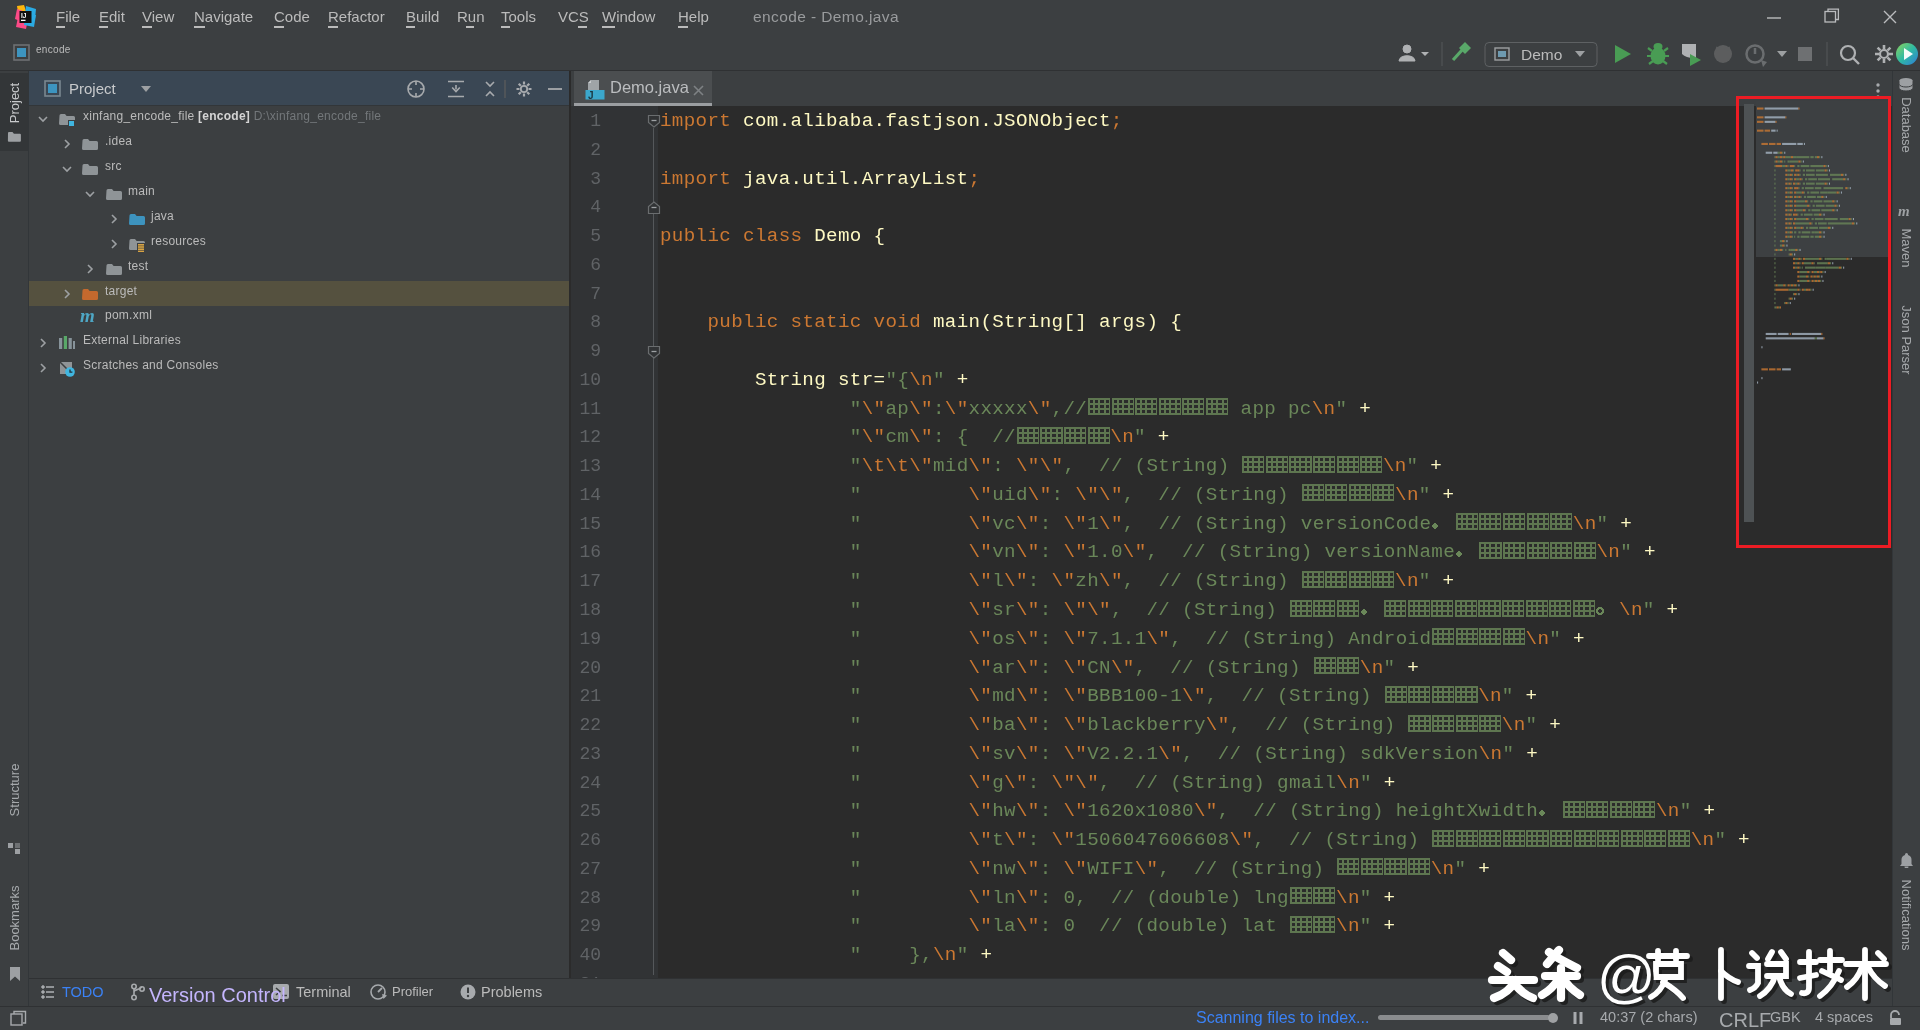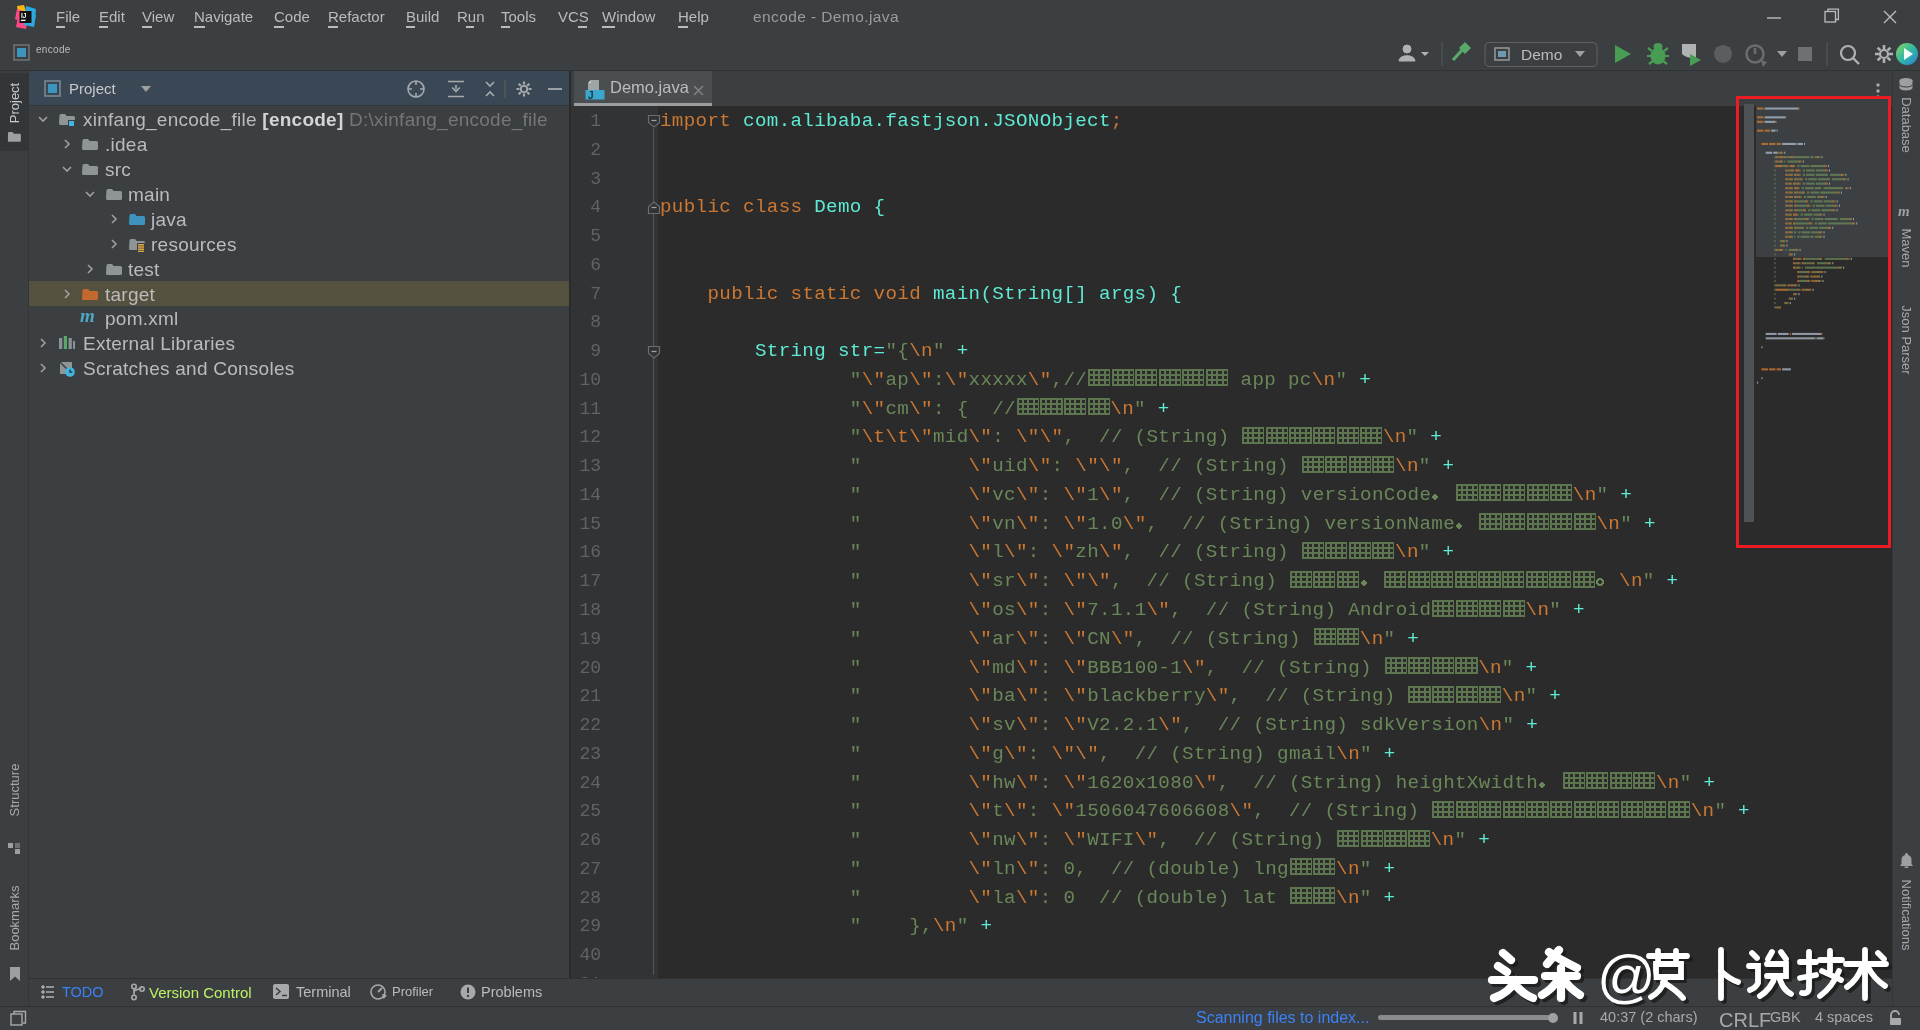--- a/index.html
+++ b/index.html
@@ -1,26 +1,26 @@
 <!DOCTYPE html>
 <html><head><meta charset="utf-8"><style>
 *{margin:0;padding:0;box-sizing:border-box}
 html,body{width:1920px;height:1030px;overflow:hidden;background:#2B2B2B;font-family:"Liberation Sans",sans-serif}
 .abs{position:absolute}
 .cj{display:inline-block;width:22.1px;height:17px;margin:0 0.6px 0 0.9px;vertical-align:-1.5px;background:
  repeating-linear-gradient(to bottom,currentColor 0 2px,transparent 2px 4.9px),
  repeating-linear-gradient(to right,currentColor 0 2px,transparent 2px 5.2px);opacity:.82}
 .cjc{display:inline-block;width:23.6px;height:6px;background:radial-gradient(circle at 4px 3px,currentColor 0 2.6px,transparent 2.8px)}
 .cjp{display:inline-block;width:23.6px;height:8px;background:radial-gradient(circle at 5px 4px,transparent 0 1.6px,currentColor 1.8px 3.8px,transparent 4px)}
-.k{color:#CC7832}.p{color:#5eead4}.s{color:#6A8759}.e{color:#CC7832}
+.k{color:#CC7832}.p{color:#fef9c3}.s{color:#6A8759}.e{color:#CC7832}
 .cl{height:28.77px;white-space:pre}
 .code{position:absolute;left:660px;top:107px;font-family:"Liberation Mono",monospace;font-size:19.2px;line-height:28.77px;letter-spacing:0.35px}
 .nums{position:absolute;left:571px;top:107px;width:30px;text-align:right;font-family:"Liberation Mono",monospace;font-size:18px;line-height:28.77px;color:#606366}
 .mi{position:absolute;top:8px;color:#BBBBBB;font-size:15px}
-.tt{position:absolute;top:3px;color:#BBBBBB;font-size:19px;white-space:pre;letter-spacing:.25px}
+.tt{position:absolute;top:3px;color:#BBBBBB;font-size:12px;white-space:pre;letter-spacing:.25px}
 .trw{position:absolute;left:0;width:540px;height:26px}
 .vlabel{color:#A7AAAD;font-size:13px;white-space:nowrap}
 </style></head><body>
 <div class="abs" style="left:0;top:0;width:1920px;height:35px;background:#3C3F41"></div>
 <svg class="abs" style="left:14px;top:5px" width="23" height="25" viewBox="0 0 23 25">
 <polygon points="3,1 10,0 12,6 4,8" fill="#FDB60D"></polygon>
 <polygon points="1,14 3,4 9,6 6,16" fill="#FC4A87"></polygon>
 <polygon points="12,1 22,4 21,14 11,10" fill="#2BAAE2"></polygon>
 <polygon points="2,22 4,12 14,14 12,24" fill="#FC4A87"></polygon>
 <polygon points="11,8 22,10 20,22 10,20" fill="#2BAAE2"></polygon>
@@ -329,20 +329,21 @@
     <div class="cl">26</div>
     <div class="cl">27</div>
     <div class="cl">28</div>
     <div class="cl">29</div>
     <div class="cl">40</div>
     <div class="cl">31</div>
   </div>
 <div class="code">
     <div class="cl"><span class="k">import</span><span class="p"> com.alibaba.fastjson.JSONObject</span><span class="k">;</span></div>
     <div class="cl"></div>
+    <div class="cl"><span class="k">import</span><span class="p"> java.util.ArrayList</span><span class="k">;</span></div>
     <div class="cl"></div>
     <div class="cl"><span class="k">public</span><span class="p"> </span><span class="k">class</span><span class="p"> Demo {</span></div>
     <div class="cl"></div>
     <div class="cl"></div>
     <div class="cl"><span class="p">    </span><span class="k">public</span><span class="p"> </span><span class="k">static</span><span class="p"> </span><span class="k">void</span><span class="p"> main(String[] args) {</span></div>
     <div class="cl"></div>
     <div class="cl"><span class="p">        String str=</span><span class="s">"{</span><span class="e">\n</span><span class="s">"</span><span class="p"> +</span></div>
     <div class="cl"><span class="p">                </span><span class="s">"</span><span class="e">\"</span><span class="s">ap</span><span class="e">\"</span><span class="s">:</span><span class="e">\"</span><span class="s">xxxxx</span><span class="e">\"</span><span class="s">,//</span><i class="cj s"></i><i class="cj s"></i><i class="cj s"></i><i class="cj s"></i><i class="cj s"></i><i class="cj s"></i><span class="s"> app pc</span><span class="e">\n</span><span class="s">"</span><span class="p"> +</span></div>
     <div class="cl"><span class="p">                </span><span class="s">"</span><span class="e">\"</span><span class="s">cm</span><span class="e">\"</span><span class="s">: {  //</span><i class="cj s"></i><i class="cj s"></i><i class="cj s"></i><i class="cj s"></i><span class="e">\n</span><span class="s">"</span><span class="p"> +</span></div>
     <div class="cl"><span class="p">                </span><span class="s">"</span><span class="e">\t\t\"</span><span class="s">mid</span><span class="e">\"</span><span class="s">: </span><span class="e">\"\"</span><span class="s">,  // (String) </span><i class="cj s"></i><i class="cj s"></i><i class="cj s"></i><i class="cj s"></i><i class="cj s"></i><i class="cj s"></i><span class="e">\n</span><span class="s">"</span><span class="p"> +</span></div>
@@ -887,21 +888,21 @@
         <path d="M12 11 l5 1.5 -3.5 3.5 z" fill="#A7AAAD" stroke="none"></path>
       </g>
  <g transform="translate(420,0)">
         <circle cx="8" cy="9" r="7.5" fill="#A7AAAD" stroke="none"></circle>
         <path d="M8 4.5 v5.5" stroke="#3C3F41" stroke-width="2"></path>
         <circle cx="8" cy="13" r="1.2" fill="#3C3F41" stroke="none"></circle>
       </g>
 </g>
   </svg>
 <span class="abs" style="left:62px;top:984px;color:#3b82f6;font-size:14.5px">TODO</span>
-<span class="abs" style="left:149px;top:984px;color:#bef264;font-size:15px">Version Control</span>
+<span class="abs" style="left:149px;top:984px;color:#c4b5fd;font-size:20px">Version Control</span>
 <span class="abs" style="left:296px;top:984px;color:#BBBBBB;font-size:14.5px">Terminal</span>
 <span class="abs" style="left:392px;top:984px;color:#BBBBBB;font-size:13px">Profiler</span>
 <span class="abs" style="left:481px;top:984px;color:#BBBBBB;font-size:14.5px">Problems</span>
 <div class="abs" style="left:0;top:1006px;width:1920px;height:24px;background:#3C3F41;border-top:1px solid #2F3133"></div>
 <svg class="abs" style="left:10px;top:1010px" width="17" height="17" fill="none" stroke="#A7AAAD" stroke-width="1.4">
     <rect x="1" y="4" width="11" height="11"></rect>
     <path d="M4 4 v-2.5 h11.5 v11.5 h-2.5"></path>
   </svg>
 <span class="abs" style="left:1196px;top:1009px;color:#3b82f6;font-size:16px">Scanning files to index...</span>
 <div class="abs" style="left:1378px;top:1015px;width:172px;height:5px;border-radius:3px;background:#8A8C8E"></div>

